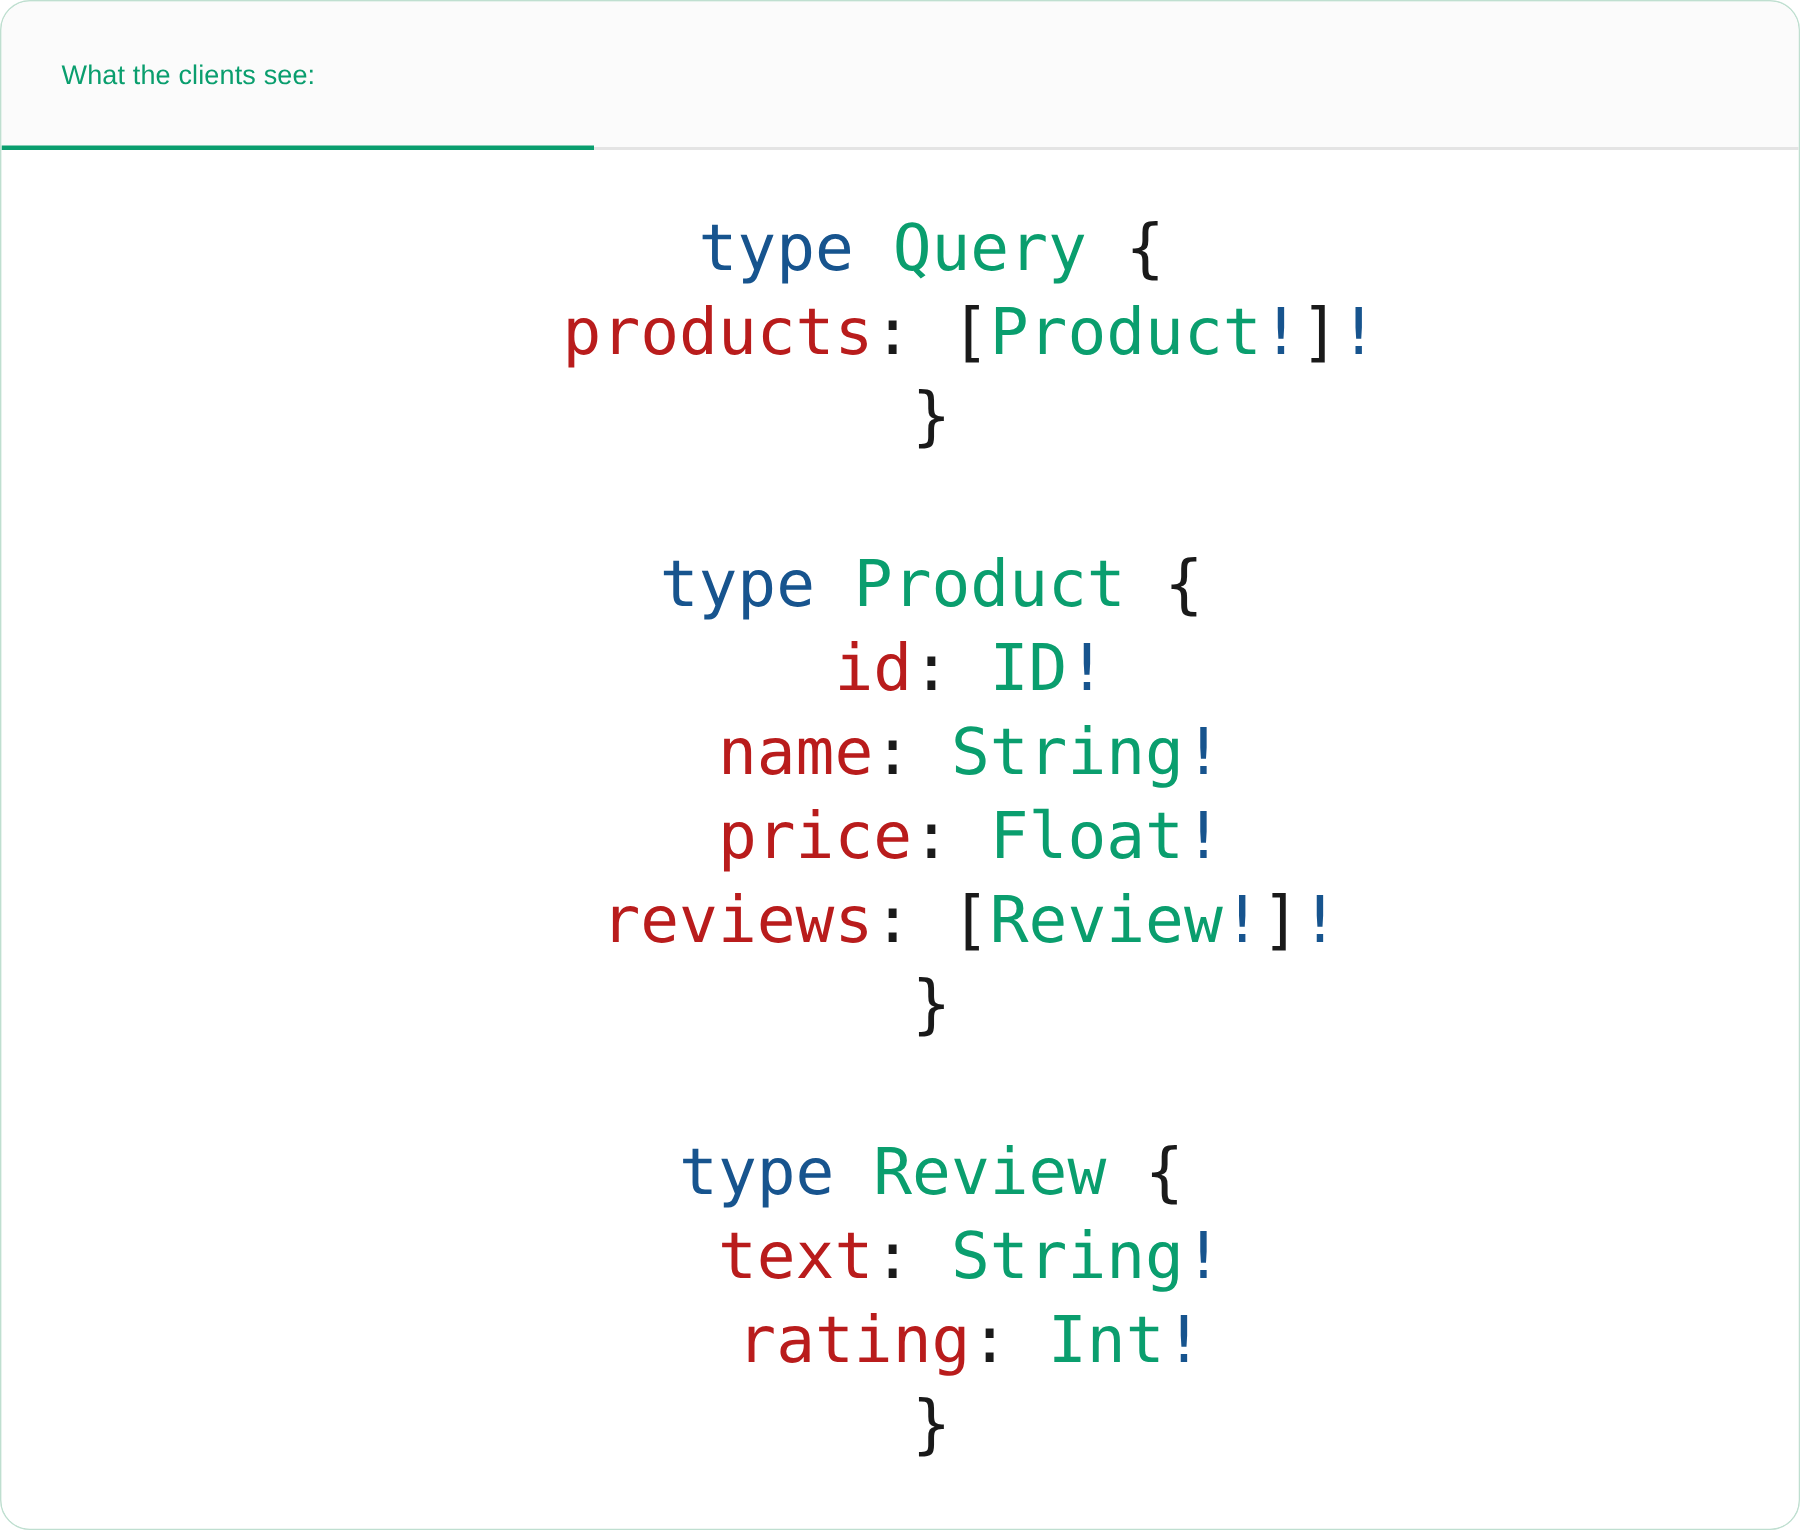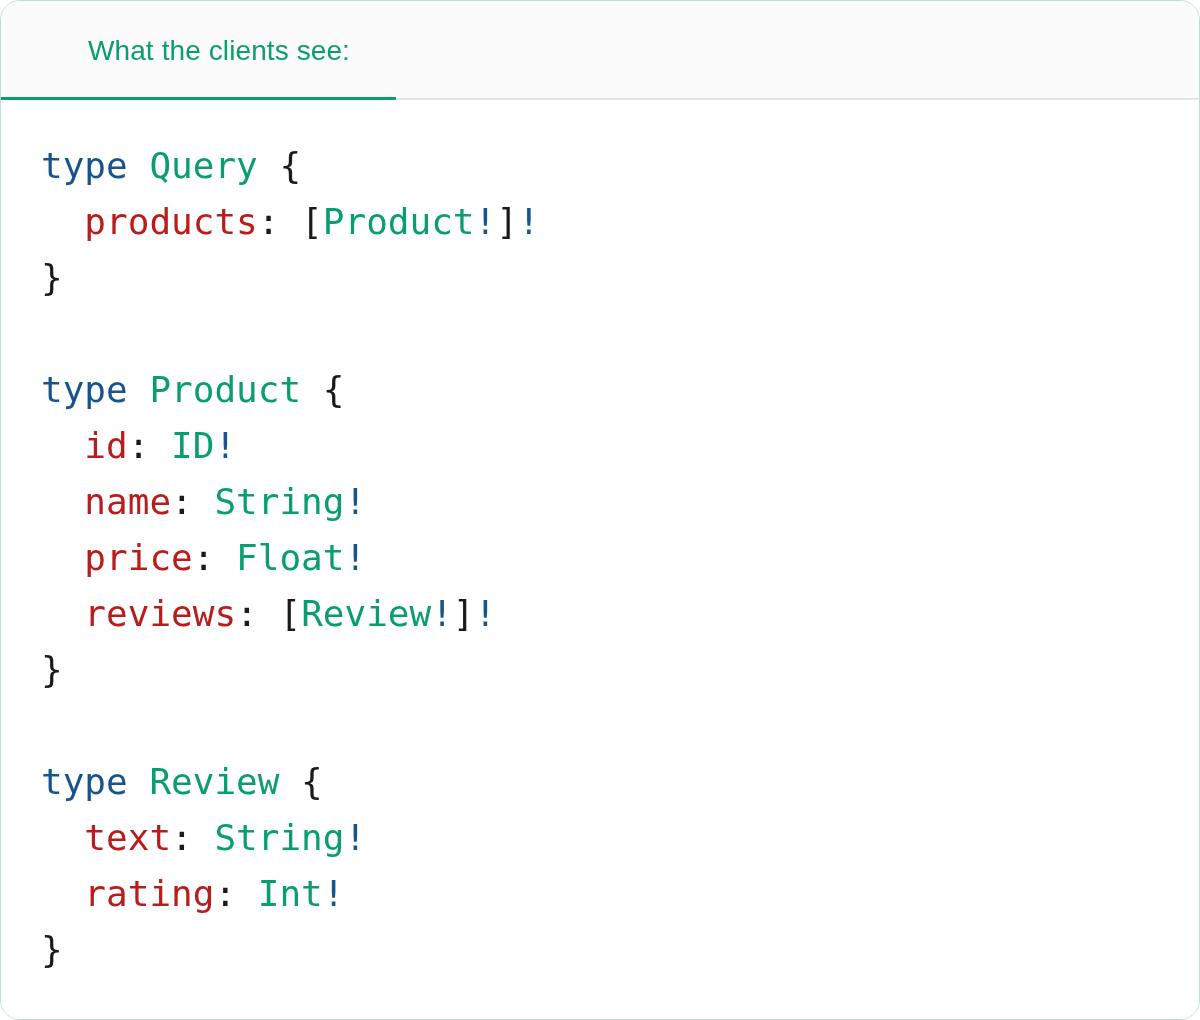--- a/index.html
+++ b/index.html
@@ -53,26 +53,25 @@
     display: flex;
     align-items: center;
     box-sizing: border-box;
     padding-left: 40px;
     background: transparent;
     cursor: pointer;
   }
 
   .tab-label {
     font-family: "Liberation Sans", sans-serif;
-    font-size: 28px;
+    font-size: 18px;
     font-weight: 400;
     letter-spacing: 0.1px;
     color: #0a9e6e;
     white-space: nowrap;
-    margin-left: 47px;
   }
 
   
   .tabstrip-rule {
     position: absolute;
     left: 0;
     top: 97px;
     width: 1200px;
     height: 2px;
     background: #e4e4e4;
@@ -97,25 +96,26 @@
     height: 921px;
     background: #ffffff;
     box-sizing: border-box;
     padding: 38px 0 0 40px;
     overflow: hidden;
   }
 
   .code-block {
     margin: 0;
     font-family: "DejaVu Sans Mono", monospace;
-    font-size: 36px;
+    font-size: 43px;
     line-height: 56px;
     white-space: pre;
     color: #1a1a1a;
     tab-size: 2;
+    text-align: center;
   }
 
   .code-line {
     height: 56px;
     white-space: pre;
   }
 
   
   .tok-kw   { color: #17548e; }  
   .tok-type { color: #0a9e6e; }  

